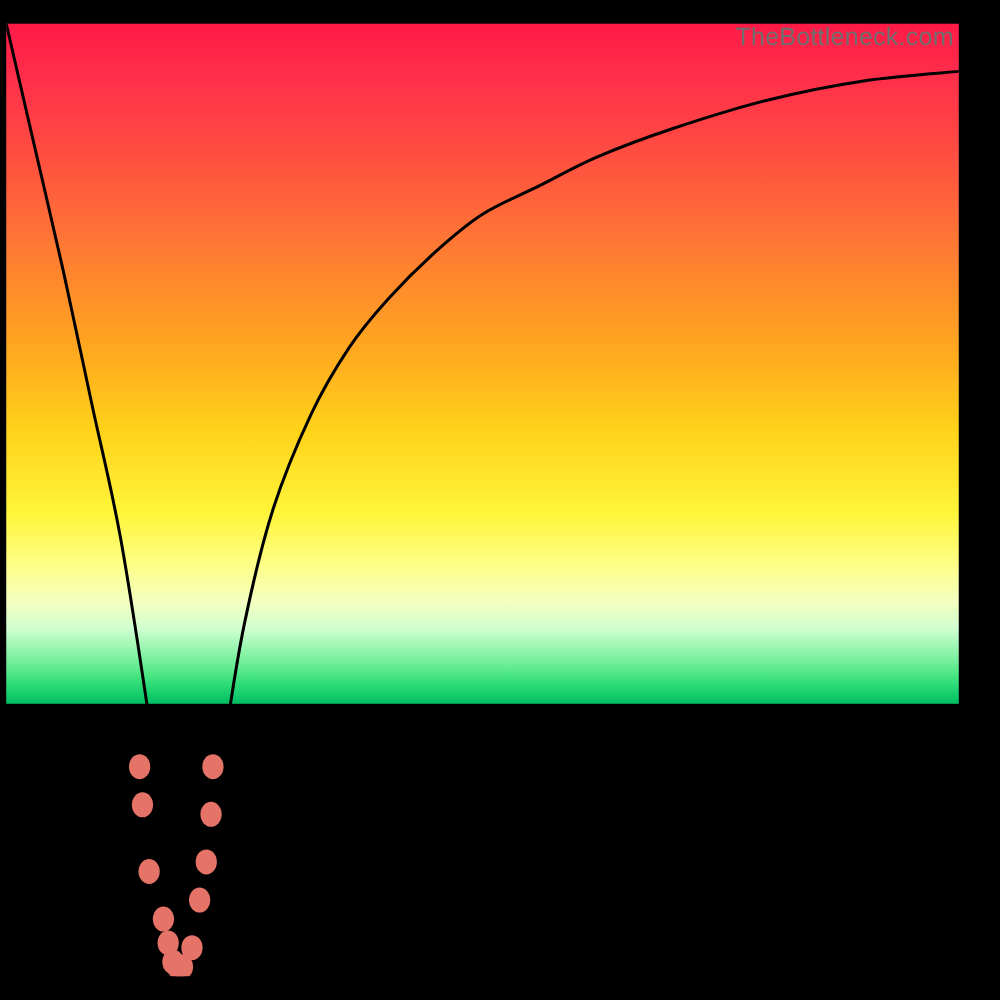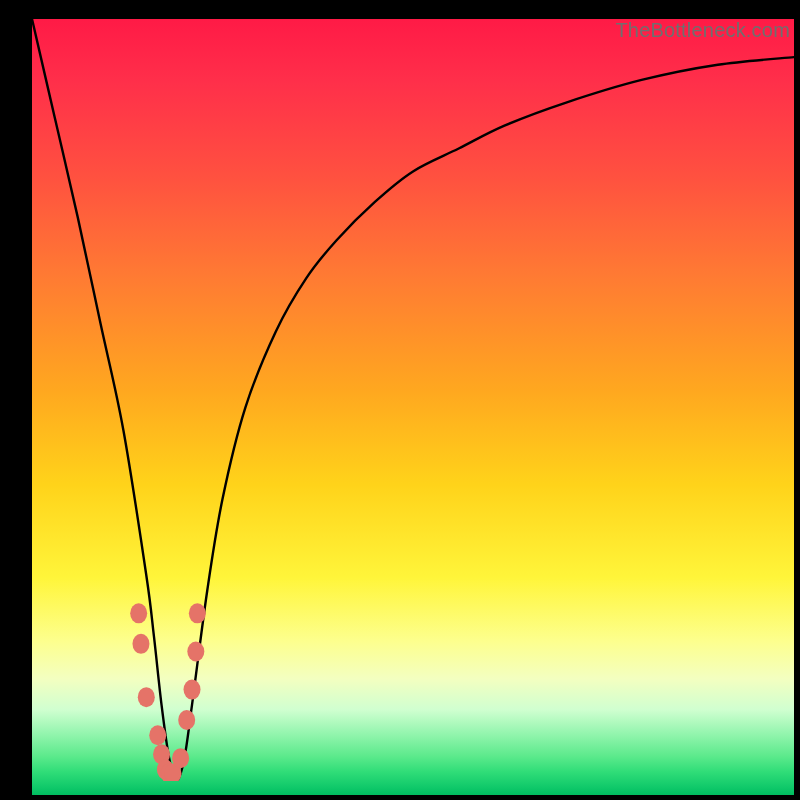--- a/index.html
+++ b/index.html
@@ -5,24 +5,24 @@
   html, body {
     margin: 0;
     padding: 0;
     width: 800px;
     height: 800px;
     background: #000;
     overflow: hidden;
   }
   .frame {
     position: absolute;
-    left: 32px;
+    left: 5px;
     top: 19px;
     width: 762px;
-    height: 776px;
+    height: 544px;
     background: #0f172a;
   }
   .gradient {
     position: absolute;
     left: 0; top: 0; right: 0; bottom: 0;
     background: linear-gradient(
       to bottom,
       #ff1a46 0%,
       #ff2f4a 8%,
       #ff5040 20%,

